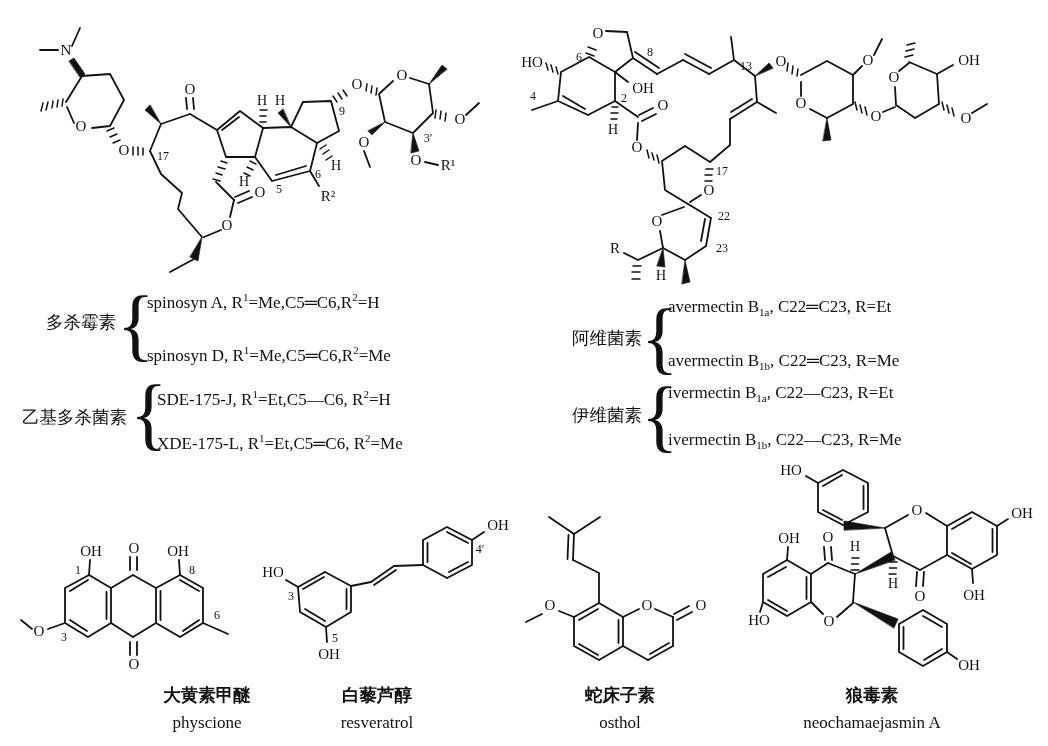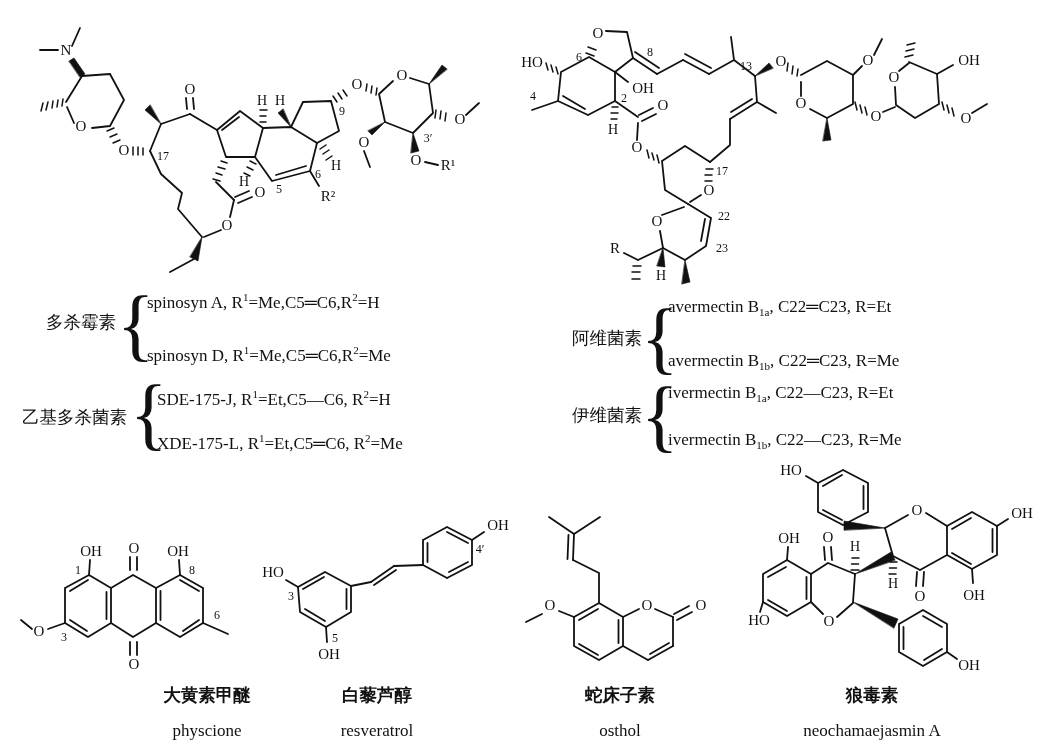--- a/index.html
+++ b/index.html
@@ -10,21 +10,21 @@
   svg.struct path.h{stroke-width:1.5;}
   svg.struct path.w{fill:#111;stroke:#111;stroke-width:0.6;}
   svg.struct g.labels text{font-family:"Liberation Serif","DejaVu Serif",serif;fill:#111;}
   .cnlabel{position:absolute;font-size:17.5px;white-space:nowrap;}
   .brace{position:absolute;font-size:78px;line-height:70px;font-weight:400;
          font-family:"Liberation Serif","DejaVu Serif",serif;transform:scaleY(1.02);transform-origin:top left;}
   .fline{position:absolute;font-size:17px;white-space:nowrap;}
   .fline sub,.fline sup{font-size:11px;}
   .caption{position:absolute;text-align:center;}
   .caption .cn{font-size:17.5px;font-weight:bold;}
-  .caption .en{font-size:17px;margin-top:14px;}
+  .caption .en{font-size:17px;margin-top:6px;}
 </style>
 </head>
 <body>
 
 <div class="page">
 
   <svg class="struct" style="left:20px;top:10px;" width="480" height="290" viewBox="0 0 480 290">
     <g>
 
       <path d="M52 36 L60 18 M38 40 L20 40"></path>

